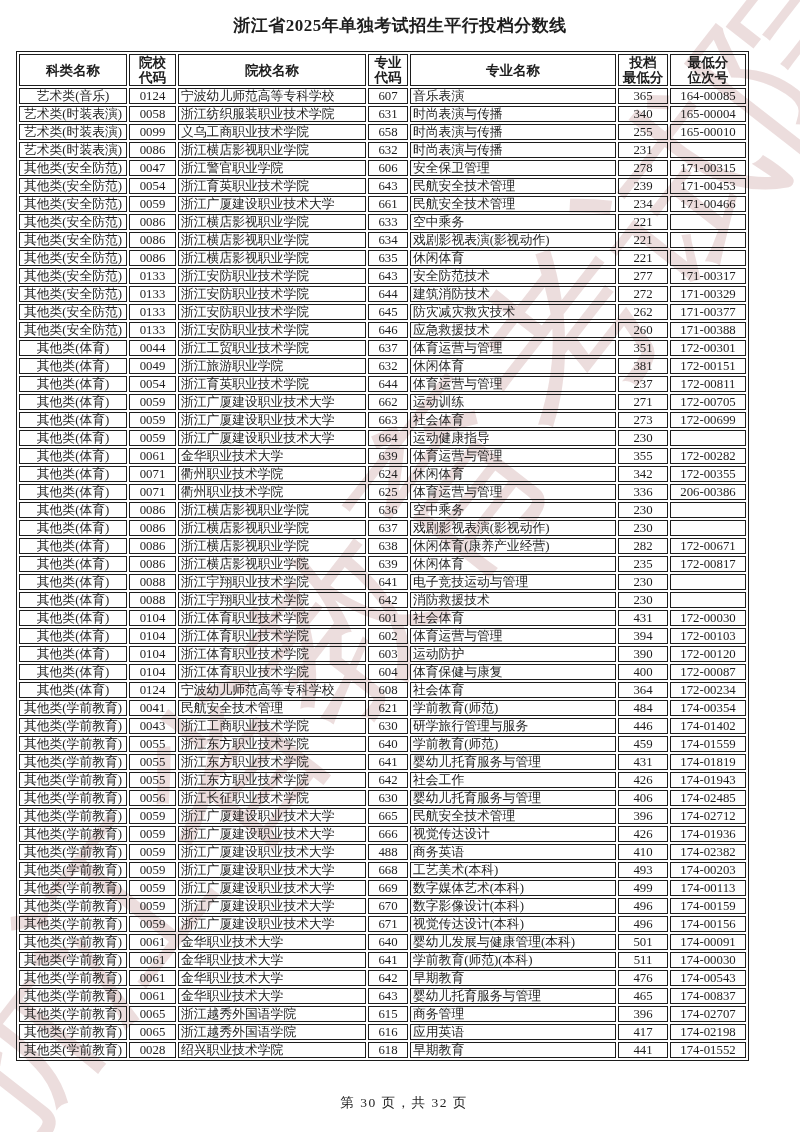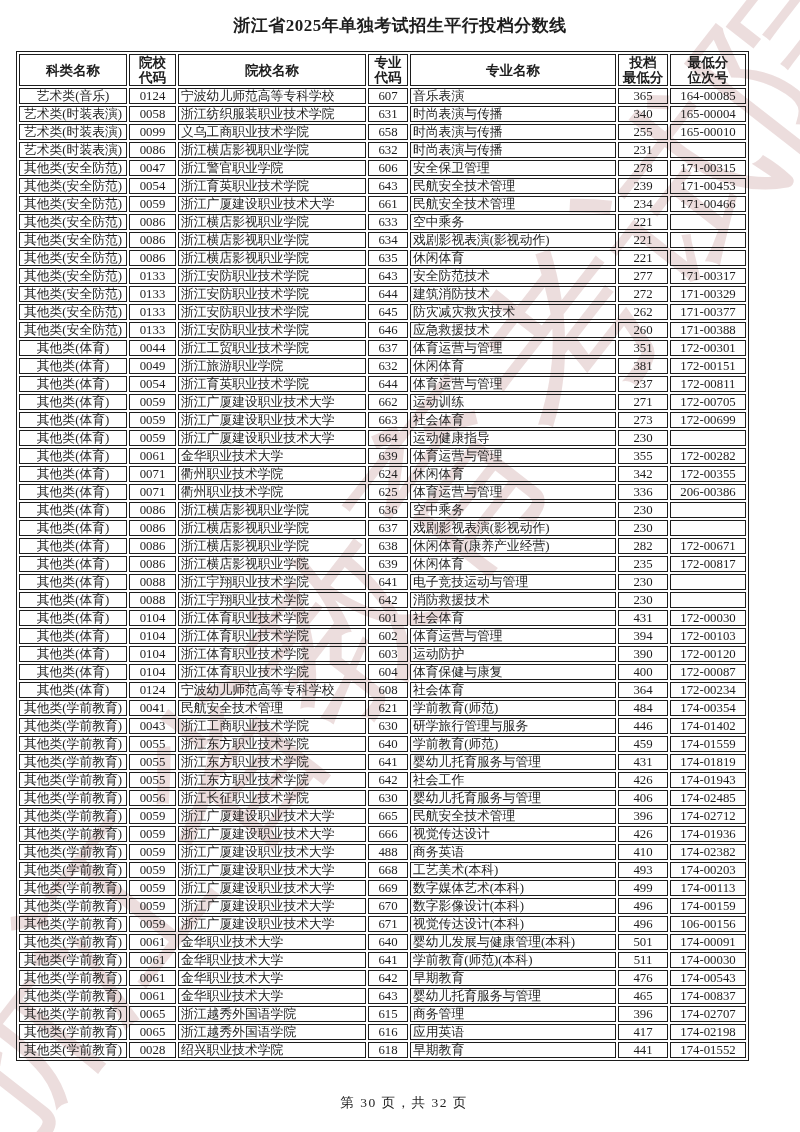--- a/index.html
+++ b/index.html
@@ -525,21 +525,21 @@
         <td class="c5">496</td>
         <td class="c6">174-00159</td>
       </tr>
       <tr>
         <td class="c0">其他类(学前教育)</td>
         <td class="c1">0059</td>
         <td class="c2">浙江广厦建设职业技术大学</td>
         <td class="c3">671</td>
         <td class="c4">视觉传达设计(本科)</td>
         <td class="c5">496</td>
-        <td class="c6">106-00156</td>
+        <td class="c6">174-00156</td>
       </tr>
       <tr>
         <td class="c0">其他类(学前教育)</td>
         <td class="c1">0061</td>
         <td class="c2">金华职业技术大学</td>
         <td class="c3">640</td>
         <td class="c4">婴幼儿发展与健康管理(本科)</td>
         <td class="c5">501</td>
         <td class="c6">174-00091</td>
       </tr>

